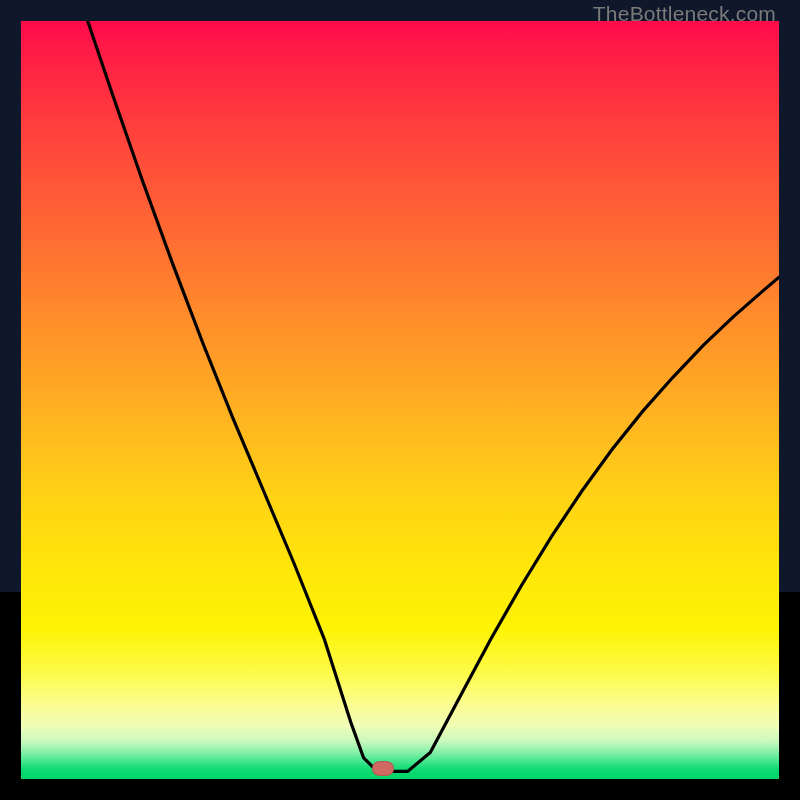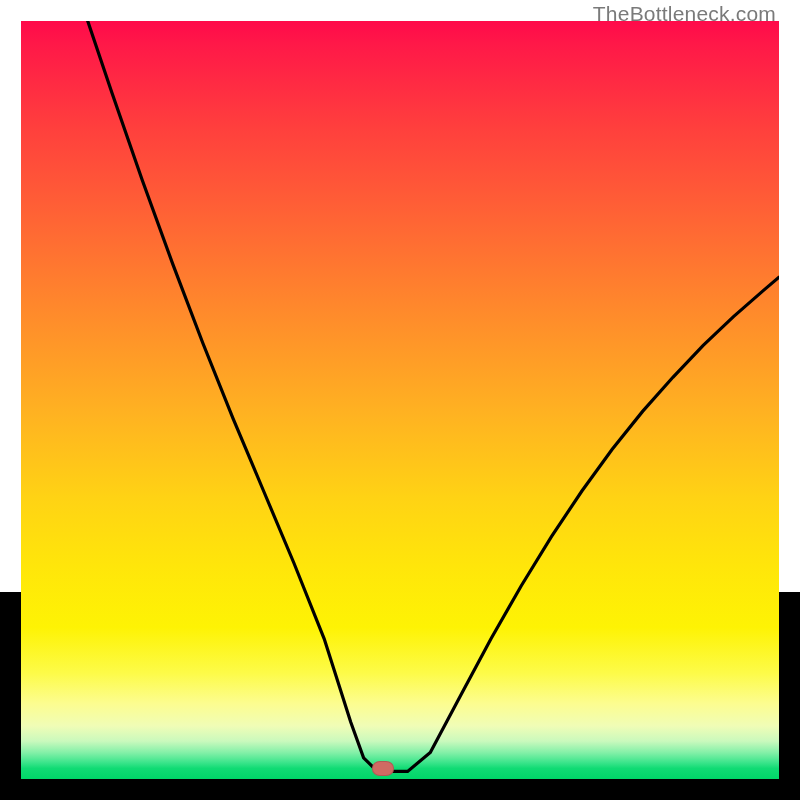--- a/index.html
+++ b/index.html
@@ -8,21 +8,21 @@
     width: 800px;
     height: 800px;
     background: #000;
     overflow: hidden;
     font-family: Arial, Helvetica, sans-serif;
   }
   .frame {
     position: relative;
     width: 800px;
     height: 592px;
-    background: #ffffff;
+    background: #0f172a;
   }
   .plot-area {
     position: absolute;
     left: 21px;
     top: 21px;
     width: 758px;
     height: 758px;
     
     background: linear-gradient(
       to bottom,

